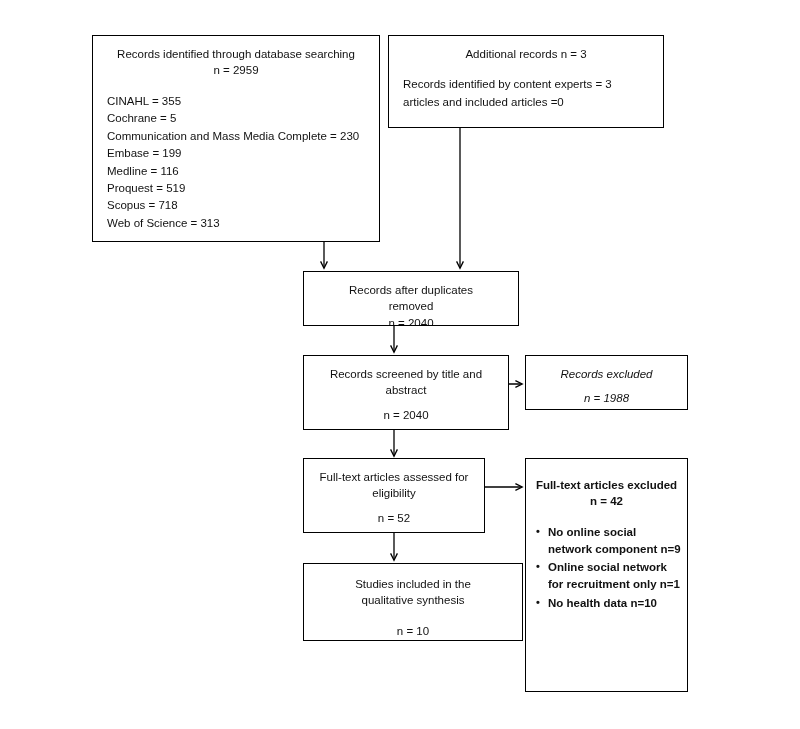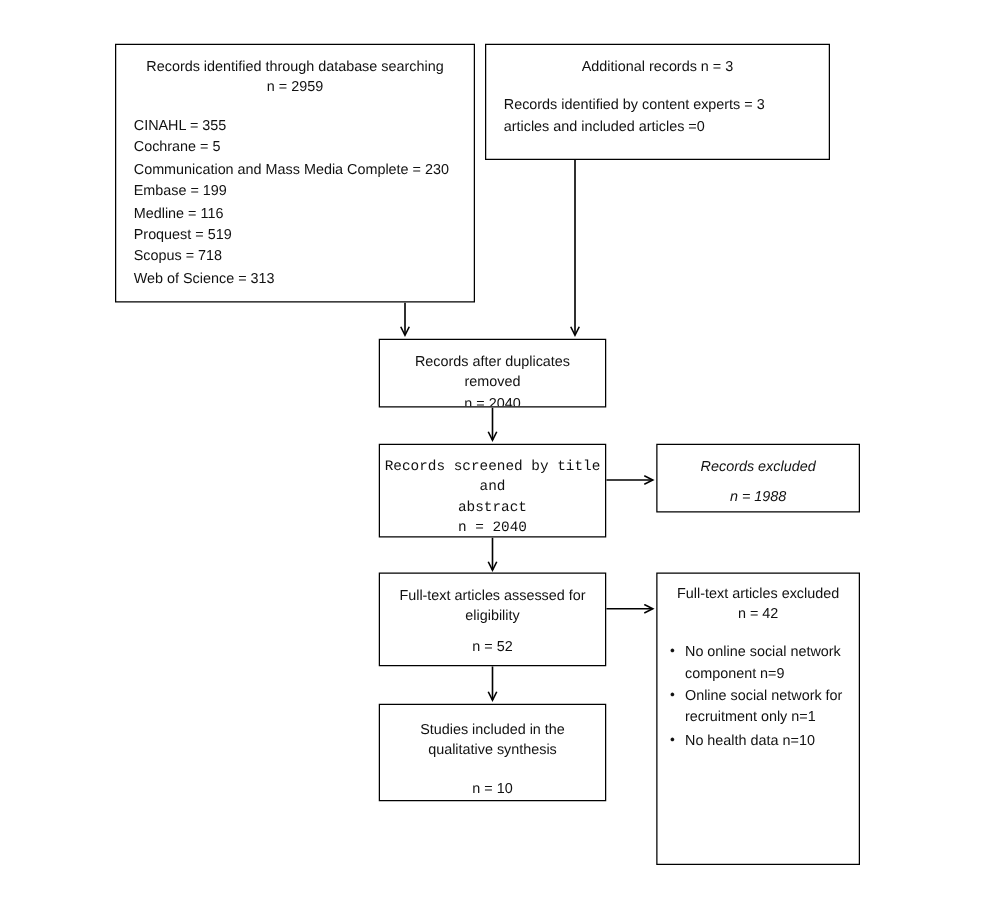--- a/index.html
+++ b/index.html
@@ -38,21 +38,21 @@
     color: #111111;
     overflow: hidden;
   }
   .box-centered {
     display: flex;
     flex-direction: column;
     align-items: center;
     justify-content: flex-start;
     text-align: center;
   }
-  .pad-top-8 { padding-top: 8px; }
+  .pad-top-8 { padding-top: 18px; font-weight: bold; }
   .pad-top-10 { padding-top: 10px; }
   .pad-top-12 { padding-top: 12px; }
   .title-line { text-align: center; }
   .count-line { text-align: center; }
   .gap-sm { height: 8px; }
   .gap-md { height: 14px; }
   .detail-list {
     margin: 0;
     padding: 0 0 0 14px;
     list-style: none;
@@ -128,27 +128,27 @@
 
   <div class="node-box box-centered pad-top-10" style="left:388px; top:35px; width:276px; height:93px;">
     <div class="title-line">Additional records n = 3</div>
     <div class="gap-md"></div>
     <ul class="detail-list">
       <li>Records identified by content experts  = 3</li>
       <li>articles and included articles =0</li>
     </ul>
   </div>
 
-  <div class="node-box box-centered pad-top-10" style="left:303px; top:271px; width:182px; height:55px;">
+  <div class="node-box box-centered pad-top-10" style="left:303px; top:271px; width:216px; height:55px;">
     <div class="title-line">Records after duplicates</div>
     <div class="title-line">removed</div>
     <div class="count-line">n = 2040</div>
   </div>
 
-  <div class="node-box box-centered pad-top-10" style="left:303px; top:355px; width:182px; height:75px;font-family:Liberation Mono, monospace;">
+  <div class="node-box box-centered pad-top-10" style="left:303px; top:355px; width:206px; height:75px;">
     <div class="title-line">Records screened by title and</div>
     <div class="title-line">abstract</div>
     <div class="gap-sm"></div>
     <div class="count-line">n = 2040</div>
   </div>
 
   <div class="node-box box-centered pad-top-10" style="left:525px; top:355px; width:163px; height:55px;font-style:italic;">
     <div class="title-line">Records excluded</div>
     <div class="gap-sm"></div>
     <div class="count-line">n = 1988</div>
@@ -165,20 +165,20 @@
     <div class="title-line">Full-text articles excluded</div>
     <div class="count-line">n = 42</div>
     <div class="gap-md"></div>
     <ul class="bullet-list">
       <li>No online social network component n=9</li>
       <li>Online social network for recruitment only n=1</li>
       <li>No health data n=10</li>
     </ul>
   </div>
 
-  <div class="node-box box-centered pad-top-12" style="left:303px; top:563px; width:182px; height:78px;">
+  <div class="node-box box-centered pad-top-12" style="left:303px; top:563px; width:220px; height:78px;">
     <div class="title-line">Studies included in the</div>
     <div class="title-line">qualitative synthesis</div>
     <div class="gap-md"></div>
     <div class="count-line">n = 10</div>
   </div>
 
 </div>
 
 </body></html>

